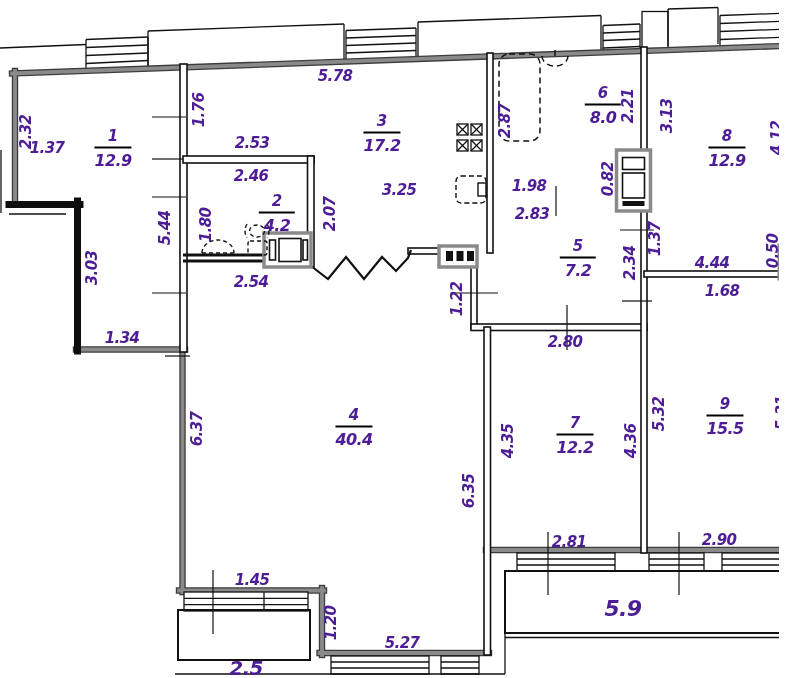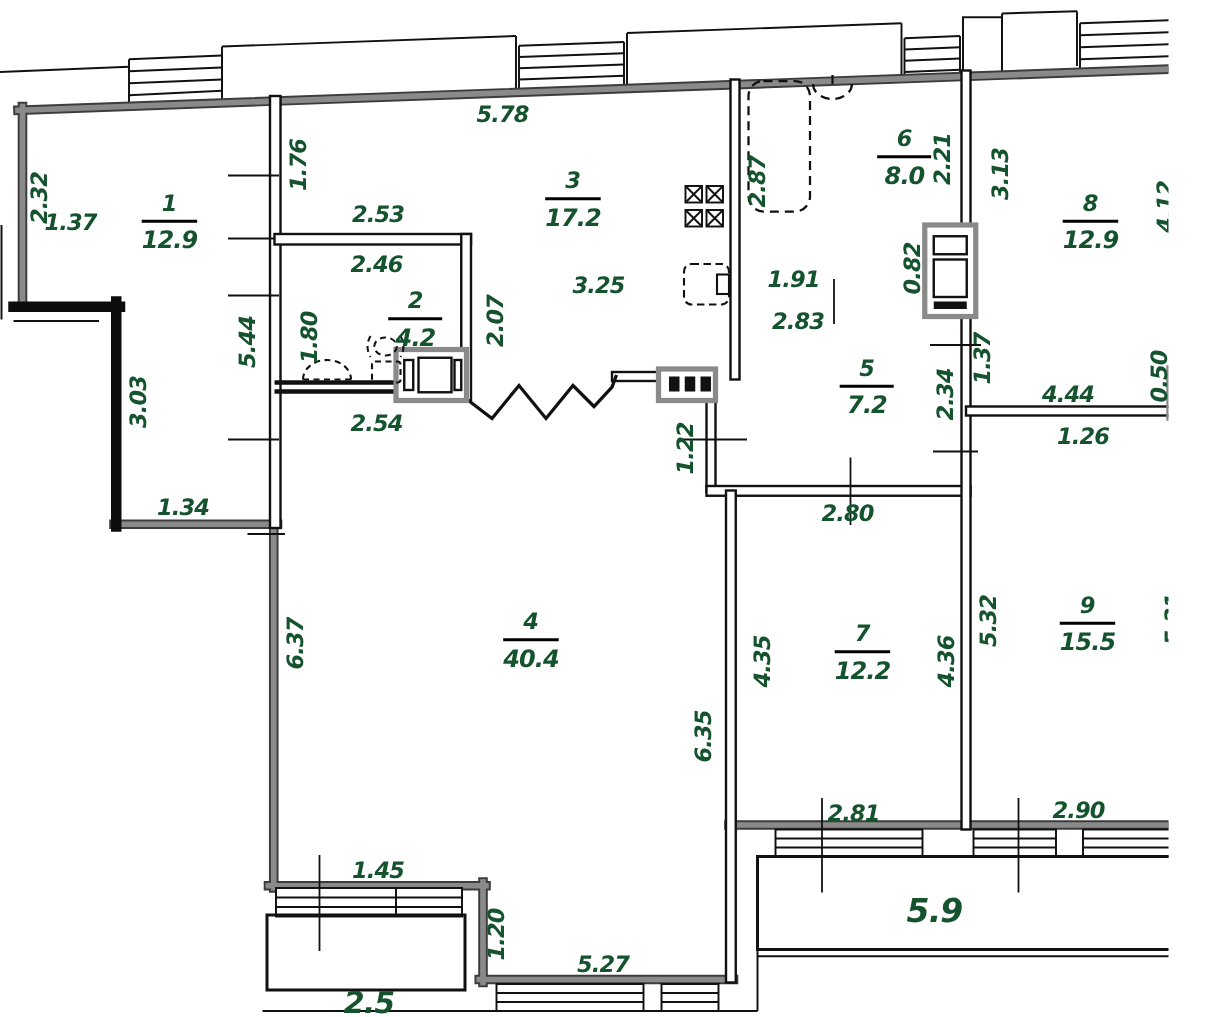--- a/index.html
+++ b/index.html
@@ -1,17 +1,17 @@
 <!DOCTYPE html>
 <html><head>
 <meta charset="utf-8">
 <style>
   html,body{margin:0;padding:0;background:#fff;}
   .plan{position:relative;width:779px;height:678px;background:#fff;overflow:hidden;
-        font-family:"DejaVu Sans",sans-serif;color:#14532d;}
+        font-family:"DejaVu Sans",sans-serif;color:#4c1d95;}
   .plan svg{position:absolute;left:0;top:0;}
   .dim{position:absolute;transform:translate(-50%,-50%);
        font:italic 700 15px "DejaVu Sans",sans-serif;letter-spacing:-0.6px;white-space:nowrap;}
   .dim.v{transform:translate(-50%,-50%) rotate(-90deg);}
   .room{position:absolute;transform:translate(-50%,-50%);text-align:center;line-height:1;}
   .room .num{display:inline-block;font:italic 700 15px "DejaVu Sans",sans-serif;
              border-bottom:2.5px solid #000;padding:0 13px 2px;}
   .room .area{display:block;font:italic 700 16px "DejaVu Sans",sans-serif;
               letter-spacing:-0.6px;margin-top:2px;}
   .bal{position:absolute;transform:translate(-50%,-50%);
@@ -236,30 +236,30 @@
   <span class="dim" style="left:251px;top:176px">2.46</span>
   <span class="dim v" style="left:206px;top:225px">1.80</span>
   <span class="dim v" style="left:165px;top:228px">5.44</span>
   <span class="dim v" style="left:92px;top:268px">3.03</span>
   <span class="dim" style="left:251px;top:282px">2.54</span>
   <span class="dim" style="left:122px;top:338px">1.34</span>
   <span class="dim v" style="left:330px;top:214px">2.07</span>
   <span class="dim" style="left:399px;top:190px">3.25</span>
   <span class="dim v" style="left:505px;top:121px">2.87</span>
   <span class="dim v" style="left:628px;top:106px">2.21</span>
-  <span class="dim" style="left:529px;top:186px">1.91</span>
+  <span class="dim" style="left:529px;top:186px">1.98</span>
   <span class="dim v" style="left:608px;top:179px">0.82</span>
   <span class="dim" style="left:532px;top:214px">2.83</span>
   <span class="dim v" style="left:667px;top:116px">3.13</span>
   <span class="dim v" style="left:777px;top:138px">4.12</span>
   <span class="dim v" style="left:655px;top:239px">1.37</span>
   <span class="dim v" style="left:630px;top:263px">2.34</span>
   <span class="dim v" style="left:773px;top:251px">0.50</span>
   <span class="dim" style="left:712px;top:263px">4.44</span>
-  <span class="dim" style="left:722px;top:291px">1.26</span>
+  <span class="dim" style="left:722px;top:291px">1.68</span>
   <span class="dim v" style="left:457px;top:299px">1.22</span>
   <span class="dim" style="left:565px;top:342px">2.80</span>
   <span class="dim v" style="left:197px;top:429px">6.37</span>
   <span class="dim v" style="left:469px;top:491px">6.35</span>
   <span class="dim v" style="left:508px;top:441px">4.35</span>
   <span class="dim v" style="left:631px;top:441px">4.36</span>
   <span class="dim v" style="left:659px;top:414px">5.32</span>
   <span class="dim v" style="left:782px;top:413px">5.31</span>
   <span class="dim" style="left:569px;top:542px">2.81</span>
   <span class="dim" style="left:719px;top:540px">2.90</span>

